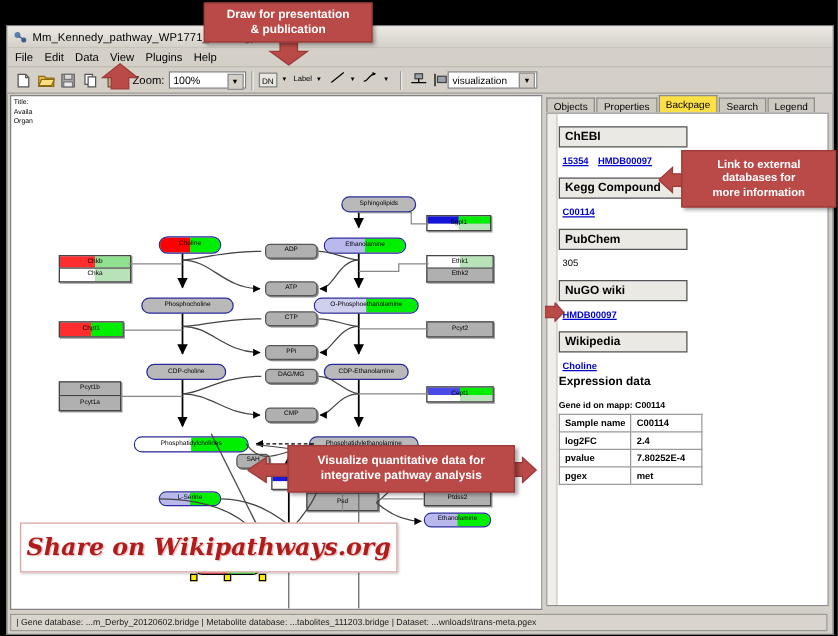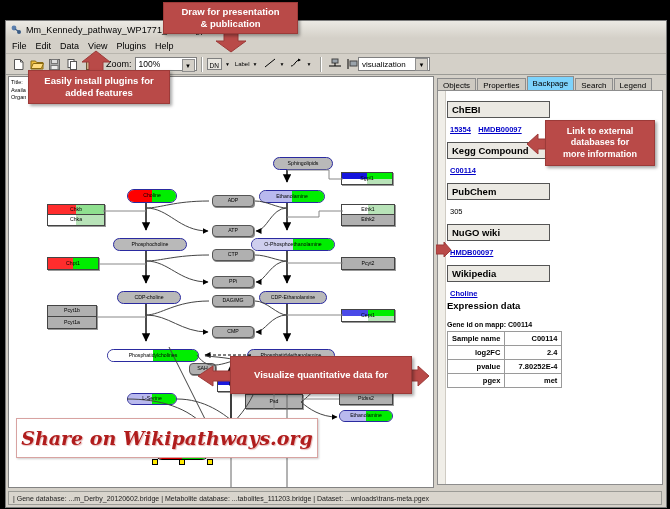--- a/index.html
+++ b/index.html
@@ -44,33 +44,33 @@
   
   .canvas{position:absolute;left:2px;top:55px;width:424px;height:410px;background:#fff;
     border:1px solid #828282;overflow:hidden;}
   .titlefield{position:absolute;left:2px;top:2px;font-size:5.5px;line-height:7.5px;color:#000;}
 
   
   .rpanel{position:absolute;left:428px;top:55px;width:230px;height:410px;background:#d4d0c8;}
   .tabrow{display:flex;height:14px;align-items:flex-end;padding-left:3px;}
   .tab{font-size:8px;padding:1px 5px 1px 5px;border:1px solid #8d8d8d;border-bottom:none;
     background:#cdc9c1;margin-right:1px;height:12px;box-sizing:border-box;line-height:11px;}
-  .tab.sel{background:#7dd3fc;font-weight:normal;height:14px;line-height:12px;position:relative;top:0px;margin-top:38px;}
+  .tab.sel{background:#fde047;font-weight:normal;height:14px;line-height:12px;position:relative;top:0px;margin-top:38px;}
   .rbody{position:absolute;left:3px;top:14px;width:224px;height:393px;background:#fff;border:1px solid #8d8d8d;
     overflow:hidden;}
   .rscroll{position:absolute;left:0;top:0;width:7px;height:100%;background:#f0eee8;border-right:1px solid #cfcbc3;}
   .rcontent{position:absolute;left:9px;top:4px;right:3px;}
   .db-head{border:1px solid #555;background:#ebe9e3;font-weight:bold;font-size:9.5px;
     padding:2px 4px;width:103px;box-sizing:border-box;margin-top:6px;color:#000;}
   .db-link{color:#0000c8;font-size:7.5px;text-decoration:underline;margin:4px 0 0 3px;display:inline-block;font-weight:bold;}
   .db-plain{color:#000;font-size:7.5px;margin:4px 0 0 3px;display:inline-block;}
   .exp-title{font-weight:bold;font-size:9.5px;margin-top:0;color:#000;}
   .gene-id{font-size:7px;margin-top:10px;color:#000;font-weight:bold;}
   table.expr{border-collapse:collapse;margin-top:3px;}
-  table.expr td{border:1px solid #9a9a9a;font-size:7.5px;font-weight:bold;text-align:right;
+  table.expr td{border:1px solid #9a9a9a;font-size:7.5px;font-weight:bold;text-align:left;
     padding:2px 4px;min-width:48px;color:#000;}
 
   
   .statusbar{position:absolute;left:2px;bottom:2px;width:654px;height:14px;background:#d9d5cd;
     border:1px solid #9b9b96;font-size:7px;display:flex;align-items:center;padding-left:4px;box-sizing:border-box;color:#1a1a1a;}
 
   
   .node{position:absolute;box-sizing:border-box;display:flex;align-items:center;justify-content:center;
     font-size:5.2px;color:#000;text-align:center;line-height:1;}
   .met{border:1px solid #2a2aa0;border-radius:7px;background:#b9b9b9;}
@@ -525,39 +525,36 @@
   </div>
 
   <div class="callout" style="left:163px;top:2px;width:135px;height:32px;flex-direction:column">
     <span>Draw for presentation</span>
     <span>&amp; publication</span>
   </div>
   <svg class="arrowshape" style="left:214px;top:31px;width:34px;height:22px" viewBox="0 0 34 22">
     <path d="M10,0 H24 V10 H32 L17,21 L2,10 H10 Z" fill="#b94a48" stroke="#9c3a38"></path>
   </svg>
 
-  <div class="callout" style="left:28px;top:70px;width:142px;height:34px;flex-direction:column">
-    <span>Easily install plugins for</span>
-    <span>added features</span>
-  </div>
   <svg class="arrowshape" style="left:80px;top:50px;width:32px;height:22px" viewBox="0 0 32 22">
     <path d="M16,1 L30,12 H23 V21 H9 V12 H2 Z" fill="#b94a48" stroke="#9c3a38"></path>
   </svg>
 
-  <div class="callout" style="left:545px;top:120px;width:110px;height:46px;flex-direction:column;font-size:9px;line-height:11.5px">
+  <div class="callout" style="left:545px;top:120px;width:124px;height:46px;flex-direction:column;font-size:9px;line-height:11.5px">
     <span>Link  to external</span>
     <span>databases  for</span>
     <span>more information</span>
   </div>
   <svg class="arrowshape" style="left:527px;top:131px;width:22px;height:26px" viewBox="0 0 22 26">
     <path d="M0,13 L11,3 V8 H21 V18 H11 V23 Z" fill="#b94a48" stroke="#9c3a38"></path>
   </svg>
 
   <div class="callout" style="left:230px;top:356px;width:182px;height:38px;flex-direction:column">
     <span>Visualize quantitative data  for</span>
+    <span>integrative pathway analysis</span>
   </div>
   <svg class="arrowshape" style="left:198px;top:365px;width:34px;height:22px" viewBox="0 0 34 22">
     <path d="M0,11 L15,1 V6 H33 V16 H15 V21 Z" fill="#b94a48" stroke="#9c3a38"></path>
   </svg>
   <svg class="arrowshape" style="left:408px;top:365px;width:22px;height:22px" viewBox="0 0 22 22">
     <path d="M0,5 H10 V1 L21,11 L10,21 V16 H0 Z" fill="#b94a48" stroke="#9c3a38"></path>
   </svg>
   <svg class="arrowshape" style="left:436px;top:242px;width:16px;height:16px" viewBox="0 0 16 16">
     <path d="M0,3 H8 V0 L15,8 L8,15 V12 H0 Z" fill="#b94a48" stroke="#9c3a38"></path>
   </svg>

